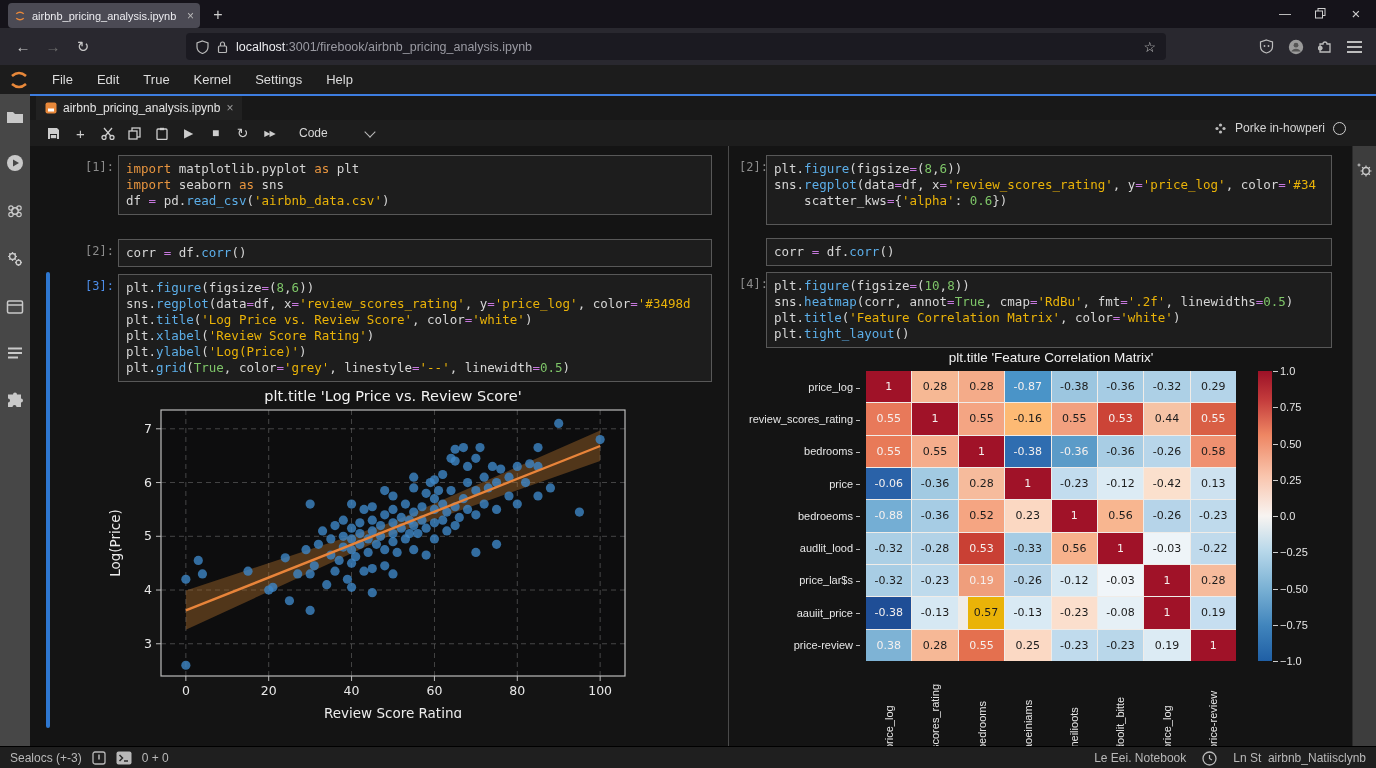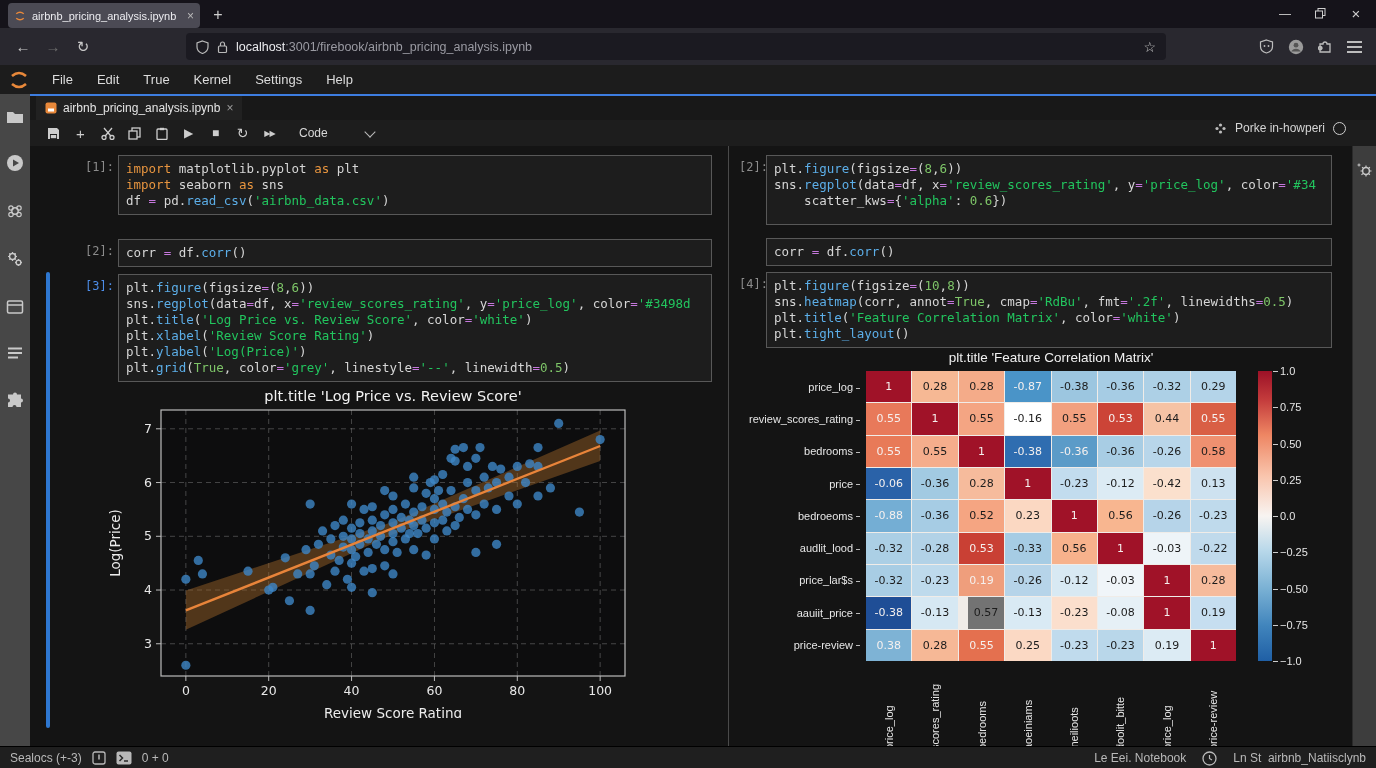--- a/index.html
+++ b/index.html
@@ -48,21 +48,21 @@
   #col-divider{left:728px;top:146px;width:1px;height:600px;background:#4a4a4a;}
   #right-strip{left:1352px;top:146px;width:24px;height:600px;background:#3d3d3d;border-left:1px solid #2a2a2a;}
   #active-bar{left:46px;top:272px;width:4px;height:456px;background:#2e77d0;border-radius:2px;}
   
   .cell-prompt{position:absolute;width:36px;text-align:right;font-family:"DejaVu Sans Mono","Liberation Mono",monospace;
      font-size:12px;color:#8c8c8c;}
   .cell-prompt.active{color:#4d8de8;}
   .cell-box{position:absolute;background:#1d1d1d;border:1px solid #585858;box-sizing:border-box;
      padding:5px 7px;overflow:hidden;}
   .code-line{font-family:"DejaVu Sans Mono","Liberation Mono",monospace;font-size:12.5px;line-height:16px;white-space:pre;}
-  .tk.k{color:#e8953f}.tk.f{color:#5caee8}.tk.s{color:#22c55e}.tk.n{color:#7ec568}.tk.o{color:#c678dd}.tk.p{color:#d6d6d6}
+  .tk.k{color:#e8953f}.tk.f{color:#5caee8}.tk.s{color:#eab308}.tk.n{color:#7ec568}.tk.o{color:#c678dd}.tk.p{color:#d6d6d6}
   
   #heatmap-fig{left:730px;top:348px;width:589px;height:400px;}
   #hm-title{position:absolute;left:96px;top:2px;width:450px;text-align:center;font-size:13.5px;color:#f0f0f0;}
   #hm-grid{position:absolute;left:136px;top:23px;width:370px;height:290px;display:grid;
      grid-template-columns:repeat(8,1fr);grid-template-rows:repeat(9,1fr);gap:1px;background:#f0ece8;}
   .hm-cell{display:flex;align-items:center;justify-content:center;font-size:11px;
      font-family:"DejaVu Sans","Liberation Sans",sans-serif;}
   .hm-rowlabel{position:absolute;left:0;width:130px;text-align:right;font-size:11px;color:#e6e6e6;white-space:nowrap;}
   .hm-rowlabel::after{content:"";display:inline-block;width:4px;height:1px;background:#bbb;margin-left:3px;vertical-align:middle;}
   .hm-collabel{position:absolute;font-size:11px;color:#e6e6e6;writing-mode:vertical-rl;transform:rotate(180deg);
@@ -435,21 +435,21 @@
         <div class="hm-cell" style="background: rgb(246, 184, 148); color: rgb(28, 28, 28);">0.28</div>
         <div class="hm-cell" style="background: rgb(244, 171, 137); color: rgb(28, 28, 28);">0.28</div>
         <div class="hm-cell" style="background: rgb(74, 148, 200); color: rgb(245, 240, 238);">-0.87</div>
         <div class="hm-cell" style="background: rgb(156, 198, 224); color: rgb(28, 28, 28);">-0.38</div>
         <div class="hm-cell" style="background: rgb(166, 204, 228); color: rgb(28, 28, 28);">-0.36</div>
         <div class="hm-cell" style="background: rgb(173, 208, 230); color: rgb(28, 28, 28);">-0.32</div>
         <div class="hm-cell" style="background: rgb(180, 212, 233); color: rgb(28, 28, 28);">0.29</div>
         <div class="hm-cell" style="background: rgb(232, 121, 90); color: rgb(245, 240, 238);">0.55</div>
         <div class="hm-cell" style="background: rgb(160, 18, 40); color: rgb(245, 240, 238);">1</div>
         <div class="hm-cell" style="background: rgb(244, 165, 131); color: rgb(28, 28, 28);">0.55</div>
-        <div class="hm-cell" style="background: #ffffff; color: rgb(28, 28, 28);">-0.16</div>
+        <div class="hm-cell" style="background: #fdba74; color: rgb(28, 28, 28);">-0.16</div>
         <div class="hm-cell" style="background: rgb(242, 160, 127); color: rgb(28, 28, 28);">0.55</div>
         <div class="hm-cell" style="background: rgb(204, 68, 55); color: rgb(245, 240, 238);">0.53</div>
         <div class="hm-cell" style="background: rgb(246, 195, 165); color: rgb(28, 28, 28);">0.44</div>
         <div class="hm-cell" style="background: rgb(217, 95, 69); color: rgb(245, 240, 238);">0.55</div>
         <div class="hm-cell" style="background: rgb(232, 122, 88); color: rgb(245, 240, 238);">0.55</div>
         <div class="hm-cell" style="background: rgb(245, 173, 140); color: rgb(28, 28, 28);">0.55</div>
         <div class="hm-cell" style="background: rgb(160, 18, 40); color: rgb(245, 240, 238);">1</div>
         <div class="hm-cell" style="background: rgb(47, 109, 176); color: rgb(245, 240, 238);">-0.38</div>
         <div class="hm-cell" style="background: rgb(91, 155, 200); color: rgb(245, 240, 238);">-0.36</div>
         <div class="hm-cell" style="background: rgb(168, 205, 228); color: rgb(28, 28, 28);">-0.36</div>
@@ -482,21 +482,21 @@
         <div class="hm-cell" style="background: rgb(168, 205, 228); color: rgb(28, 28, 28);">-0.32</div>
         <div class="hm-cell" style="background: rgb(190, 218, 236); color: rgb(28, 28, 28);">-0.23</div>
         <div class="hm-cell" style="background: rgb(239, 158, 124); color: rgb(245, 240, 238);">0.19</div>
         <div class="hm-cell" style="background: rgb(182, 212, 233); color: rgb(28, 28, 28);">-0.26</div>
         <div class="hm-cell" style="background: rgb(216, 233, 243); color: rgb(28, 28, 28);">-0.12</div>
         <div class="hm-cell" style="background: rgb(240, 245, 249); color: rgb(28, 28, 28);">-0.03</div>
         <div class="hm-cell" style="background: rgb(160, 18, 40); color: rgb(245, 240, 238);">1</div>
         <div class="hm-cell" style="background: rgb(246, 187, 156); color: rgb(28, 28, 28);">0.28</div>
         <div class="hm-cell" style="background: rgb(31, 78, 150); color: rgb(245, 240, 238);">-0.38</div>
         <div class="hm-cell" style="background: rgb(214, 232, 243); color: rgb(28, 28, 28);">-0.13</div>
-        <div class="hm-cell" style="background: #737373; color: rgb(28, 28, 28); margin-left: 9px;">0.57</div>
+        <div class="hm-cell" style="background: #eab308; color: rgb(28, 28, 28); margin-left: 9px;">0.57</div>
         <div class="hm-cell" style="background: rgb(217, 234, 244); color: rgb(28, 28, 28);">-0.13</div>
         <div class="hm-cell" style="background: rgb(251, 223, 205); color: rgb(28, 28, 28);">-0.23</div>
         <div class="hm-cell" style="background: rgb(230, 240, 246); color: rgb(28, 28, 28);">-0.08</div>
         <div class="hm-cell" style="background: rgb(160, 18, 40); color: rgb(245, 240, 238);">1</div>
         <div class="hm-cell" style="background: rgb(198, 222, 240); color: rgb(28, 28, 28);">0.19</div>
         <div class="hm-cell" style="background: rgb(126, 179, 213); color: rgb(245, 240, 238);">0.38</div>
         <div class="hm-cell" style="background: rgb(246, 184, 150); color: rgb(28, 28, 28);">0.28</div>
         <div class="hm-cell" style="background: rgb(228, 112, 79); color: rgb(245, 240, 238);">0.55</div>
         <div class="hm-cell" style="background: rgb(251, 217, 196); color: rgb(28, 28, 28);">0.25</div>
         <div class="hm-cell" style="background: rgb(192, 219, 237); color: rgb(28, 28, 28);">-0.23</div>

